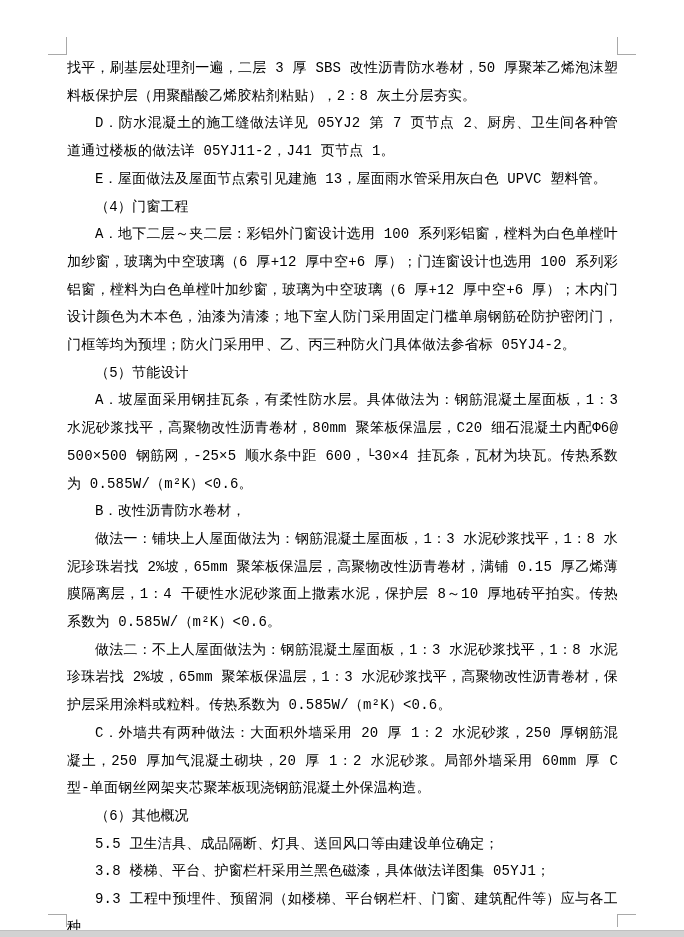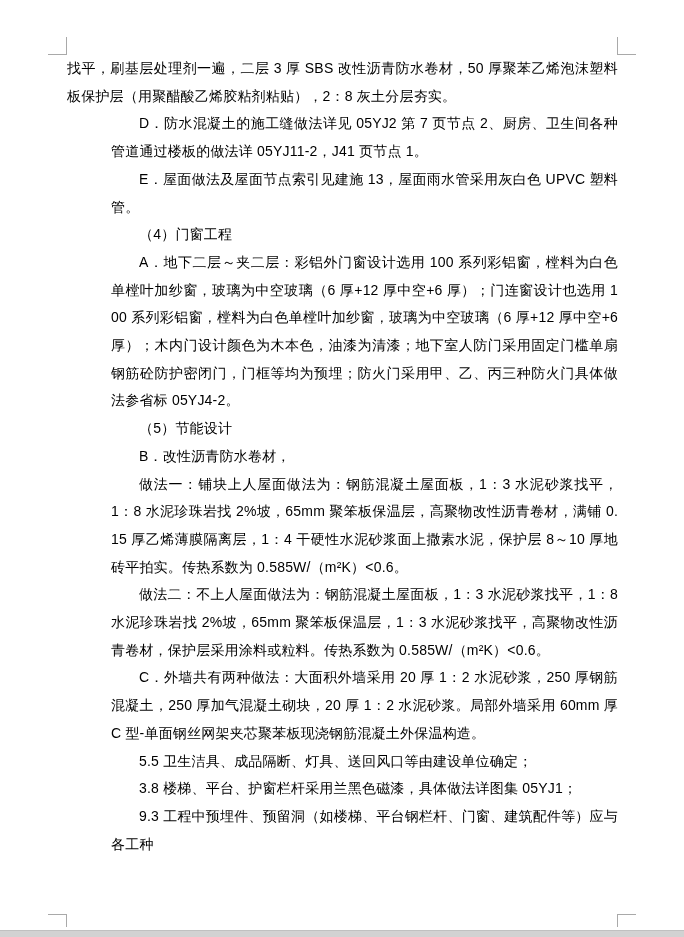--- a/index.html
+++ b/index.html
@@ -6,21 +6,21 @@
     margin: 0;
     padding: 0;
     background: #ffffff;
   }
   .page {
     position: relative;
     width: 684px;
     height: 937px;
     background: var(--page-bg, #ffffff);
     overflow: hidden;
-    font-family: Liberation Sans, sans-serif;
+    font-family: Liberation Mono, monospace;
   }
   
   .crop {
     position: absolute;
     width: 19px;
     box-sizing: border-box;
   }
   .crop.tl { left: 48px; top: 37px; height: 18px;
     border-right: 1px solid var(--mark, #a9a9a9);
     border-bottom: 1px solid var(--mark, #a9a9a9); }
@@ -44,21 +44,21 @@
   .body-text p {
     margin: 0;
     padding: 0;
     font-size: 14px;
     line-height: 27.7px;
     text-align: justify;
     text-justify: inter-ideograph;
     word-break: break-all;
     letter-spacing: 0.2px;
   }
-  .body-text p.indent { text-indent: 2em; margin-left: 44px; }
+  .body-text p.indent { text-indent: 2em; }
 
   .page-edge-strip {
     position: absolute;
     left: 0;
     top: 930px;
     width: 684px;
     height: 7px;
     background: var(--edge, #d2d2d2);
     border-top: 1px solid #c0c0c0;
     box-sizing: border-box;
@@ -74,24 +74,26 @@
   <div class="crop bl"></div>
   <div class="crop br"></div>
 
   <div class="body-text">
     <p>找平，刷基层处理剂一遍，二层 3 厚 SBS 改性沥青防水卷材，50 厚聚苯乙烯泡沫塑料板保护层（用聚醋酸乙烯胶粘剂粘贴），2：8 灰土分层夯实。</p>
     <p class="indent">D．防水混凝土的施工缝做法详见 05YJ2 第 7 页节点 2、厨房、卫生间各种管道通过楼板的做法详 05YJ11-2，J41 页节点 1。</p>
     <p class="indent">E．屋面做法及屋面节点索引见建施 13，屋面雨水管采用灰白色 UPVC 塑料管。</p>
     <p class="indent">（4）门窗工程</p>
     <p class="indent">A．地下二层～夹二层：彩铝外门窗设计选用 100 系列彩铝窗，樘料为白色单樘叶加纱窗，玻璃为中空玻璃（6 厚+12 厚中空+6 厚）；门连窗设计也选用 100 系列彩铝窗，樘料为白色单樘叶加纱窗，玻璃为中空玻璃（6 厚+12 厚中空+6 厚）；木内门设计颜色为木本色，油漆为清漆；地下室人防门采用固定门槛单扇钢筋砼防护密闭门，门框等均为预埋；防火门采用甲、乙、丙三种防火门具体做法参省标 05YJ4-2。</p>
     <p class="indent">（5）节能设计</p>
+    <p class="indent">A．坡屋面采用钢挂瓦条，有柔性防水层。具体做法为：钢筋混凝土屋面板，1：3 水泥砂浆找平，高聚物改性沥青卷材，80mm 聚笨板保温层，C20 细石混凝土内配Φ6@500×500 钢筋网，-25×5 顺水条中距 600，└30×4 挂瓦条，瓦材为块瓦。传热系数为 0.585W/（m²K）&lt;0.6。</p>
     <p class="indent">B．改性沥青防水卷材，</p>
     <p class="indent">做法一：铺块上人屋面做法为：钢筋混凝土屋面板，1：3 水泥砂浆找平，1：8 水泥珍珠岩找 2%坡，65mm 聚笨板保温层，高聚物改性沥青卷材，满铺 0.15 厚乙烯薄膜隔离层，1：4 干硬性水泥砂浆面上撒素水泥，保护层 8～10 厚地砖平拍实。传热系数为 0.585W/（m²K）&lt;0.6。</p>
     <p class="indent">做法二：不上人屋面做法为：钢筋混凝土屋面板，1：3 水泥砂浆找平，1：8 水泥珍珠岩找 2%坡，65mm 聚笨板保温层，1：3 水泥砂浆找平，高聚物改性沥青卷材，保护层采用涂料或粒料。传热系数为 0.585W/（m²K）&lt;0.6。</p>
     <p class="indent">C．外墙共有两种做法：大面积外墙采用 20 厚 1：2 水泥砂浆，250 厚钢筋混凝土，250 厚加气混凝土砌块，20 厚 1：2 水泥砂浆。局部外墙采用 60mm 厚 C 型-单面钢丝网架夹芯聚苯板现浇钢筋混凝土外保温构造。</p>
+    <p class="indent">（6）其他概况</p>
     <p class="indent">5.5 卫生洁具、成品隔断、灯具、送回风口等由建设单位确定；</p>
     <p class="indent">3.8 楼梯、平台、护窗栏杆采用兰黑色磁漆，具体做法详图集 05YJ1；</p>
     <p class="indent">9.3 工程中预埋件、预留洞（如楼梯、平台钢栏杆、门窗、建筑配件等）应与各工种</p>
   </div>
 
   <div class="page-edge-strip"></div>
 
 </div>
 
 </body></html>

